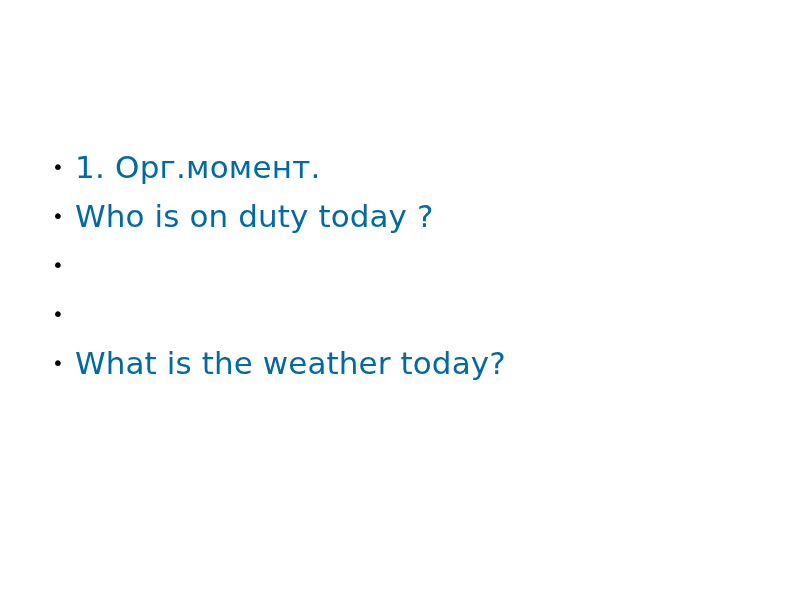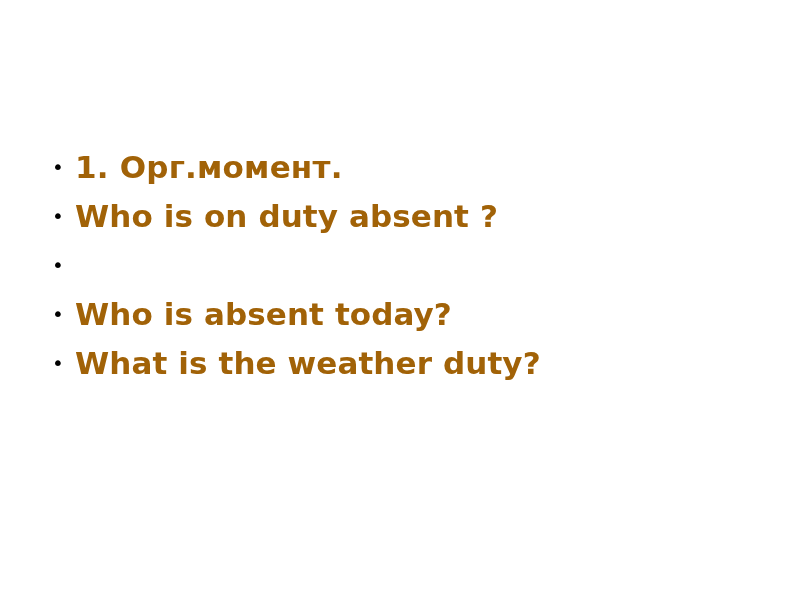--- a/index.html
+++ b/index.html
@@ -52,24 +52,23 @@
     font-size: 20px;
     line-height: 49px;
     color: #000000;
     text-align: left;
   }
 
   .bullet-text {
     flex: 0 1 auto;
     font-size: 31px;
     line-height: 49px;
-    color: #a16207;
+    color: #0369a1;
     letter-spacing: 0.1px;
     white-space: pre;
-    font-weight: bold;
   }
 
   .bullet-item.cyr .bullet-text {
     letter-spacing: 0.2px;
   }
 </style>
 </head>
 <body>
 
 <div class="slide">
@@ -77,33 +76,32 @@
   <div class="content-placeholder">
     <ul class="bullet-list">
 
       <li class="bullet-item cyr">
         <span class="bullet-marker">•</span>
         <span class="bullet-text">1. Орг.момент.</span>
       </li>
 
       <li class="bullet-item">
         <span class="bullet-marker">•</span>
-        <span class="bullet-text">Who is on duty absent ?</span>
+        <span class="bullet-text">Who is on duty today ?</span>
       </li>
 
       <li class="bullet-item">
         <span class="bullet-marker">•</span>
       </li>
 
       <li class="bullet-item">
         <span class="bullet-marker">•</span>
-        <span class="bullet-text">Who is absent today?</span>
       </li>
 
       <li class="bullet-item">
         <span class="bullet-marker">•</span>
-        <span class="bullet-text">What is the weather duty?</span>
+        <span class="bullet-text">What is the weather today?</span>
       </li>
 
     </ul>
   </div>
 
 </div>
 
 </body></html>

